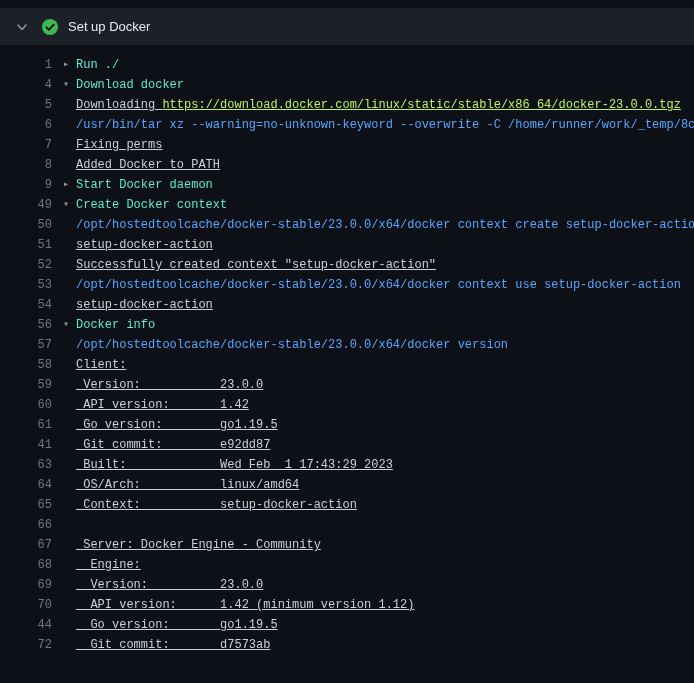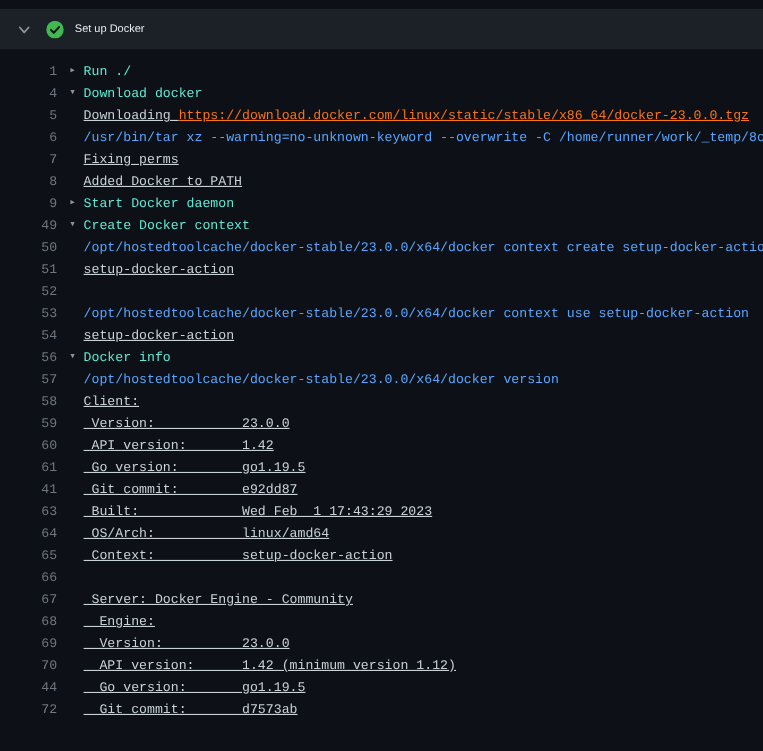--- a/index.html
+++ b/index.html
@@ -32,21 +32,21 @@
     flex: 0 0 auto;
   }
   .step-header .status-icon {
     width: 16px;
     height: 16px;
     margin-right: 10px;
     flex: 0 0 auto;
   }
   .step-title {
     color: #e6edf3;
-    font-size: 10px;
+    font-size: 13px;
     line-height: 37px;
     white-space: nowrap;
   }
   .log-area {
     background: #0d1117;
     padding-top: 10px;
     height: 638px;
     overflow: hidden;
   }
   .log-row {
@@ -77,21 +77,21 @@
     width: 13px;
     display: inline-block;
     color: #8b949e;
     font-size: 10px;
     cursor: pointer;
   }
   .t-text   { color: #c9d1d9; text-decoration: underline; }
   .t-group  { color: #5eead4; cursor: pointer; }
   .t-command { color: #58a6ff; }
   .t-link {
-    color: #f97316;
+    color: #bef264;
     text-decoration: underline;
     cursor: pointer;
   }
 </style>
 </head>
 <body>
 
 <div class="top-strip"></div>
 
 <div class="step-header">
@@ -114,21 +114,21 @@
       <div class="log-row"><span class="line-num">1</span><span class="line-content"><span class="chevron">▸</span><span class="t-group">Run ./</span></span></div>
       <div class="log-row"><span class="line-num">4</span><span class="line-content"><span class="chevron">▾</span><span class="t-group">Download docker</span></span></div>
       <div class="log-row"><span class="line-num">5</span><span class="line-content"><span class="chevron"></span><span class="t-text">Downloading </span><span class="t-link">https://download.docker.com/linux/static/stable/x86_64/docker-23.0.0.tgz</span></span></div>
       <div class="log-row"><span class="line-num">6</span><span class="line-content"><span class="chevron"></span><span class="t-command">/usr/bin/tar xz --warning=no-unknown-keyword --overwrite -C /home/runner/work/_temp/8c93</span></span></div>
       <div class="log-row"><span class="line-num">7</span><span class="line-content"><span class="chevron"></span><span class="t-text">Fixing perms</span></span></div>
       <div class="log-row"><span class="line-num">8</span><span class="line-content"><span class="chevron"></span><span class="t-text">Added Docker to PATH</span></span></div>
       <div class="log-row"><span class="line-num">9</span><span class="line-content"><span class="chevron">▸</span><span class="t-group">Start Docker daemon</span></span></div>
       <div class="log-row"><span class="line-num">49</span><span class="line-content"><span class="chevron">▾</span><span class="t-group">Create Docker context</span></span></div>
       <div class="log-row"><span class="line-num">50</span><span class="line-content"><span class="chevron"></span><span class="t-command">/opt/hostedtoolcache/docker-stable/23.0.0/x64/docker context create setup-docker-action</span></span></div>
       <div class="log-row"><span class="line-num">51</span><span class="line-content"><span class="chevron"></span><span class="t-text">setup-docker-action</span></span></div>
-      <div class="log-row"><span class="line-num">52</span><span class="line-content"><span class="chevron"></span></span></div>
+      <div class="log-row"><span class="line-num">52</span><span class="line-content"><span class="chevron"></span><span class="t-text">Successfully created context "setup-docker-action"</span></span></div>
       <div class="log-row"><span class="line-num">53</span><span class="line-content"><span class="chevron"></span><span class="t-command">/opt/hostedtoolcache/docker-stable/23.0.0/x64/docker context use setup-docker-action</span></span></div>
       <div class="log-row"><span class="line-num">54</span><span class="line-content"><span class="chevron"></span><span class="t-text">setup-docker-action</span></span></div>
       <div class="log-row"><span class="line-num">56</span><span class="line-content"><span class="chevron">▾</span><span class="t-group">Docker info</span></span></div>
       <div class="log-row"><span class="line-num">57</span><span class="line-content"><span class="chevron"></span><span class="t-command">/opt/hostedtoolcache/docker-stable/23.0.0/x64/docker version</span></span></div>
       <div class="log-row"><span class="line-num">58</span><span class="line-content"><span class="chevron"></span><span class="t-text">Client:</span></span></div>
       <div class="log-row"><span class="line-num">59</span><span class="line-content"><span class="chevron"></span><span class="t-text"> Version:           23.0.0</span></span></div>
       <div class="log-row"><span class="line-num">60</span><span class="line-content"><span class="chevron"></span><span class="t-text"> API version:       1.42</span></span></div>
       <div class="log-row"><span class="line-num">61</span><span class="line-content"><span class="chevron"></span><span class="t-text"> Go version:        go1.19.5</span></span></div>
       <div class="log-row"><span class="line-num">41</span><span class="line-content"><span class="chevron"></span><span class="t-text"> Git commit:        e92dd87</span></span></div>
       <div class="log-row"><span class="line-num">63</span><span class="line-content"><span class="chevron"></span><span class="t-text"> Built:             Wed Feb  1 17:43:29 2023</span></span></div>

